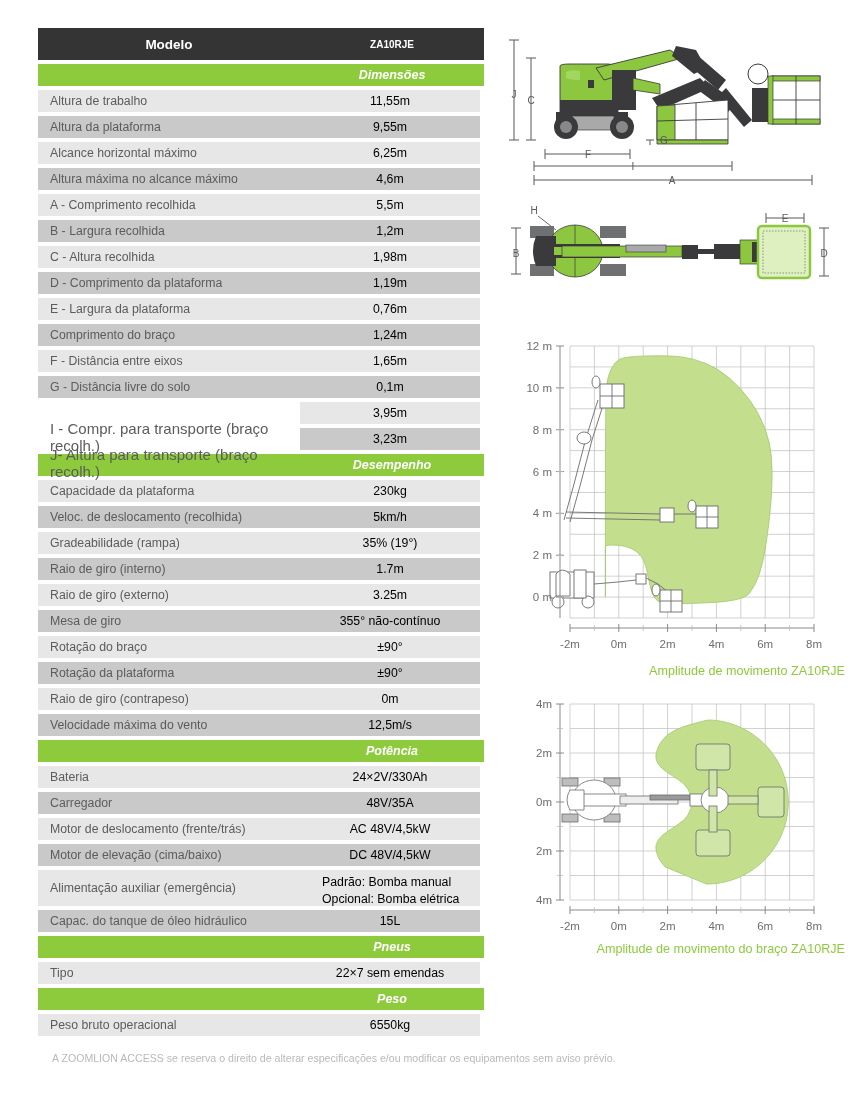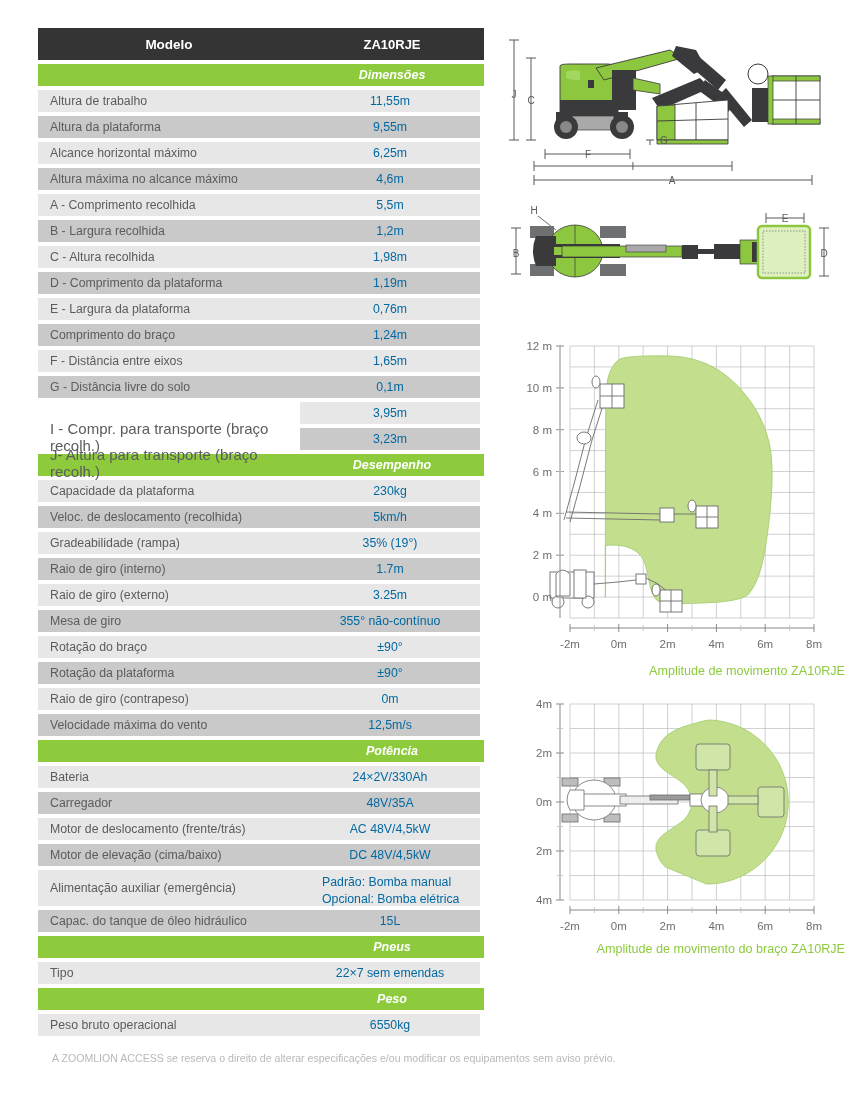--- a/index.html
+++ b/index.html
@@ -13,33 +13,33 @@
   
   .spec-table{position:absolute;left:38px;top:28px;width:446px;}
   .row{display:flex;gap:0;margin-bottom:4px;}
   .row .c-left{width:262px;box-sizing:border-box;padding:0 12px;display:flex;align-items:center;}
   .row .c-right{width:180px;box-sizing:border-box;padding:0 6px;display:flex;align-items:center;justify-content:center;text-align:center;}
 
   .head-row{background:#343434;height:32px;margin-bottom:4px;display:flex;}
   .head-row .h-left{width:262px;display:flex;align-items:center;justify-content:center;
      color:#fff;font-weight:bold;font-size:13.5px;}
   .head-row .h-right{width:184px;display:flex;align-items:center;justify-content:center;
-     color:#fff;font-weight:bold;font-size:13px;}
+     color:#fff;font-weight:bold;font-size:10px;}
 
   .section-row{background:#8DCB3C;height:22px;margin-bottom:4px;display:flex;}
   .section-row .s-pad{width:262px;}
   .section-row .s-label{width:184px;display:flex;align-items:center;justify-content:center;
      color:#fff;font-weight:bold;font-size:12.5px;font-style:italic;}
 
   .lt{background:#e7e7e7;}
   .dk{background:#c9c9c9;}
   .r22{height:22px;}
   .r36{height:36px;}
   .c-left{font-size:12.3px;color:#5b5c5e;}
-  .c-right{font-size:12.3px;color:#0369a1;}
+  .c-right{font-size:12.3px;color:#000000;}
   .small .c-left{font-size:15px;margin-top:35px;}
   .c-right.two-line{display:block;padding-top:4px;text-align:left;padding-left:22px;line-height:1.35;}
 
   
   .right-col{position:absolute;left:500px;top:28px;width:345px;}
 
   .drawing{position:relative;}
 
   .chart-cap{
     text-align:right;color:#8DCB3C;font-size:12.6px;margin-top:6px;

